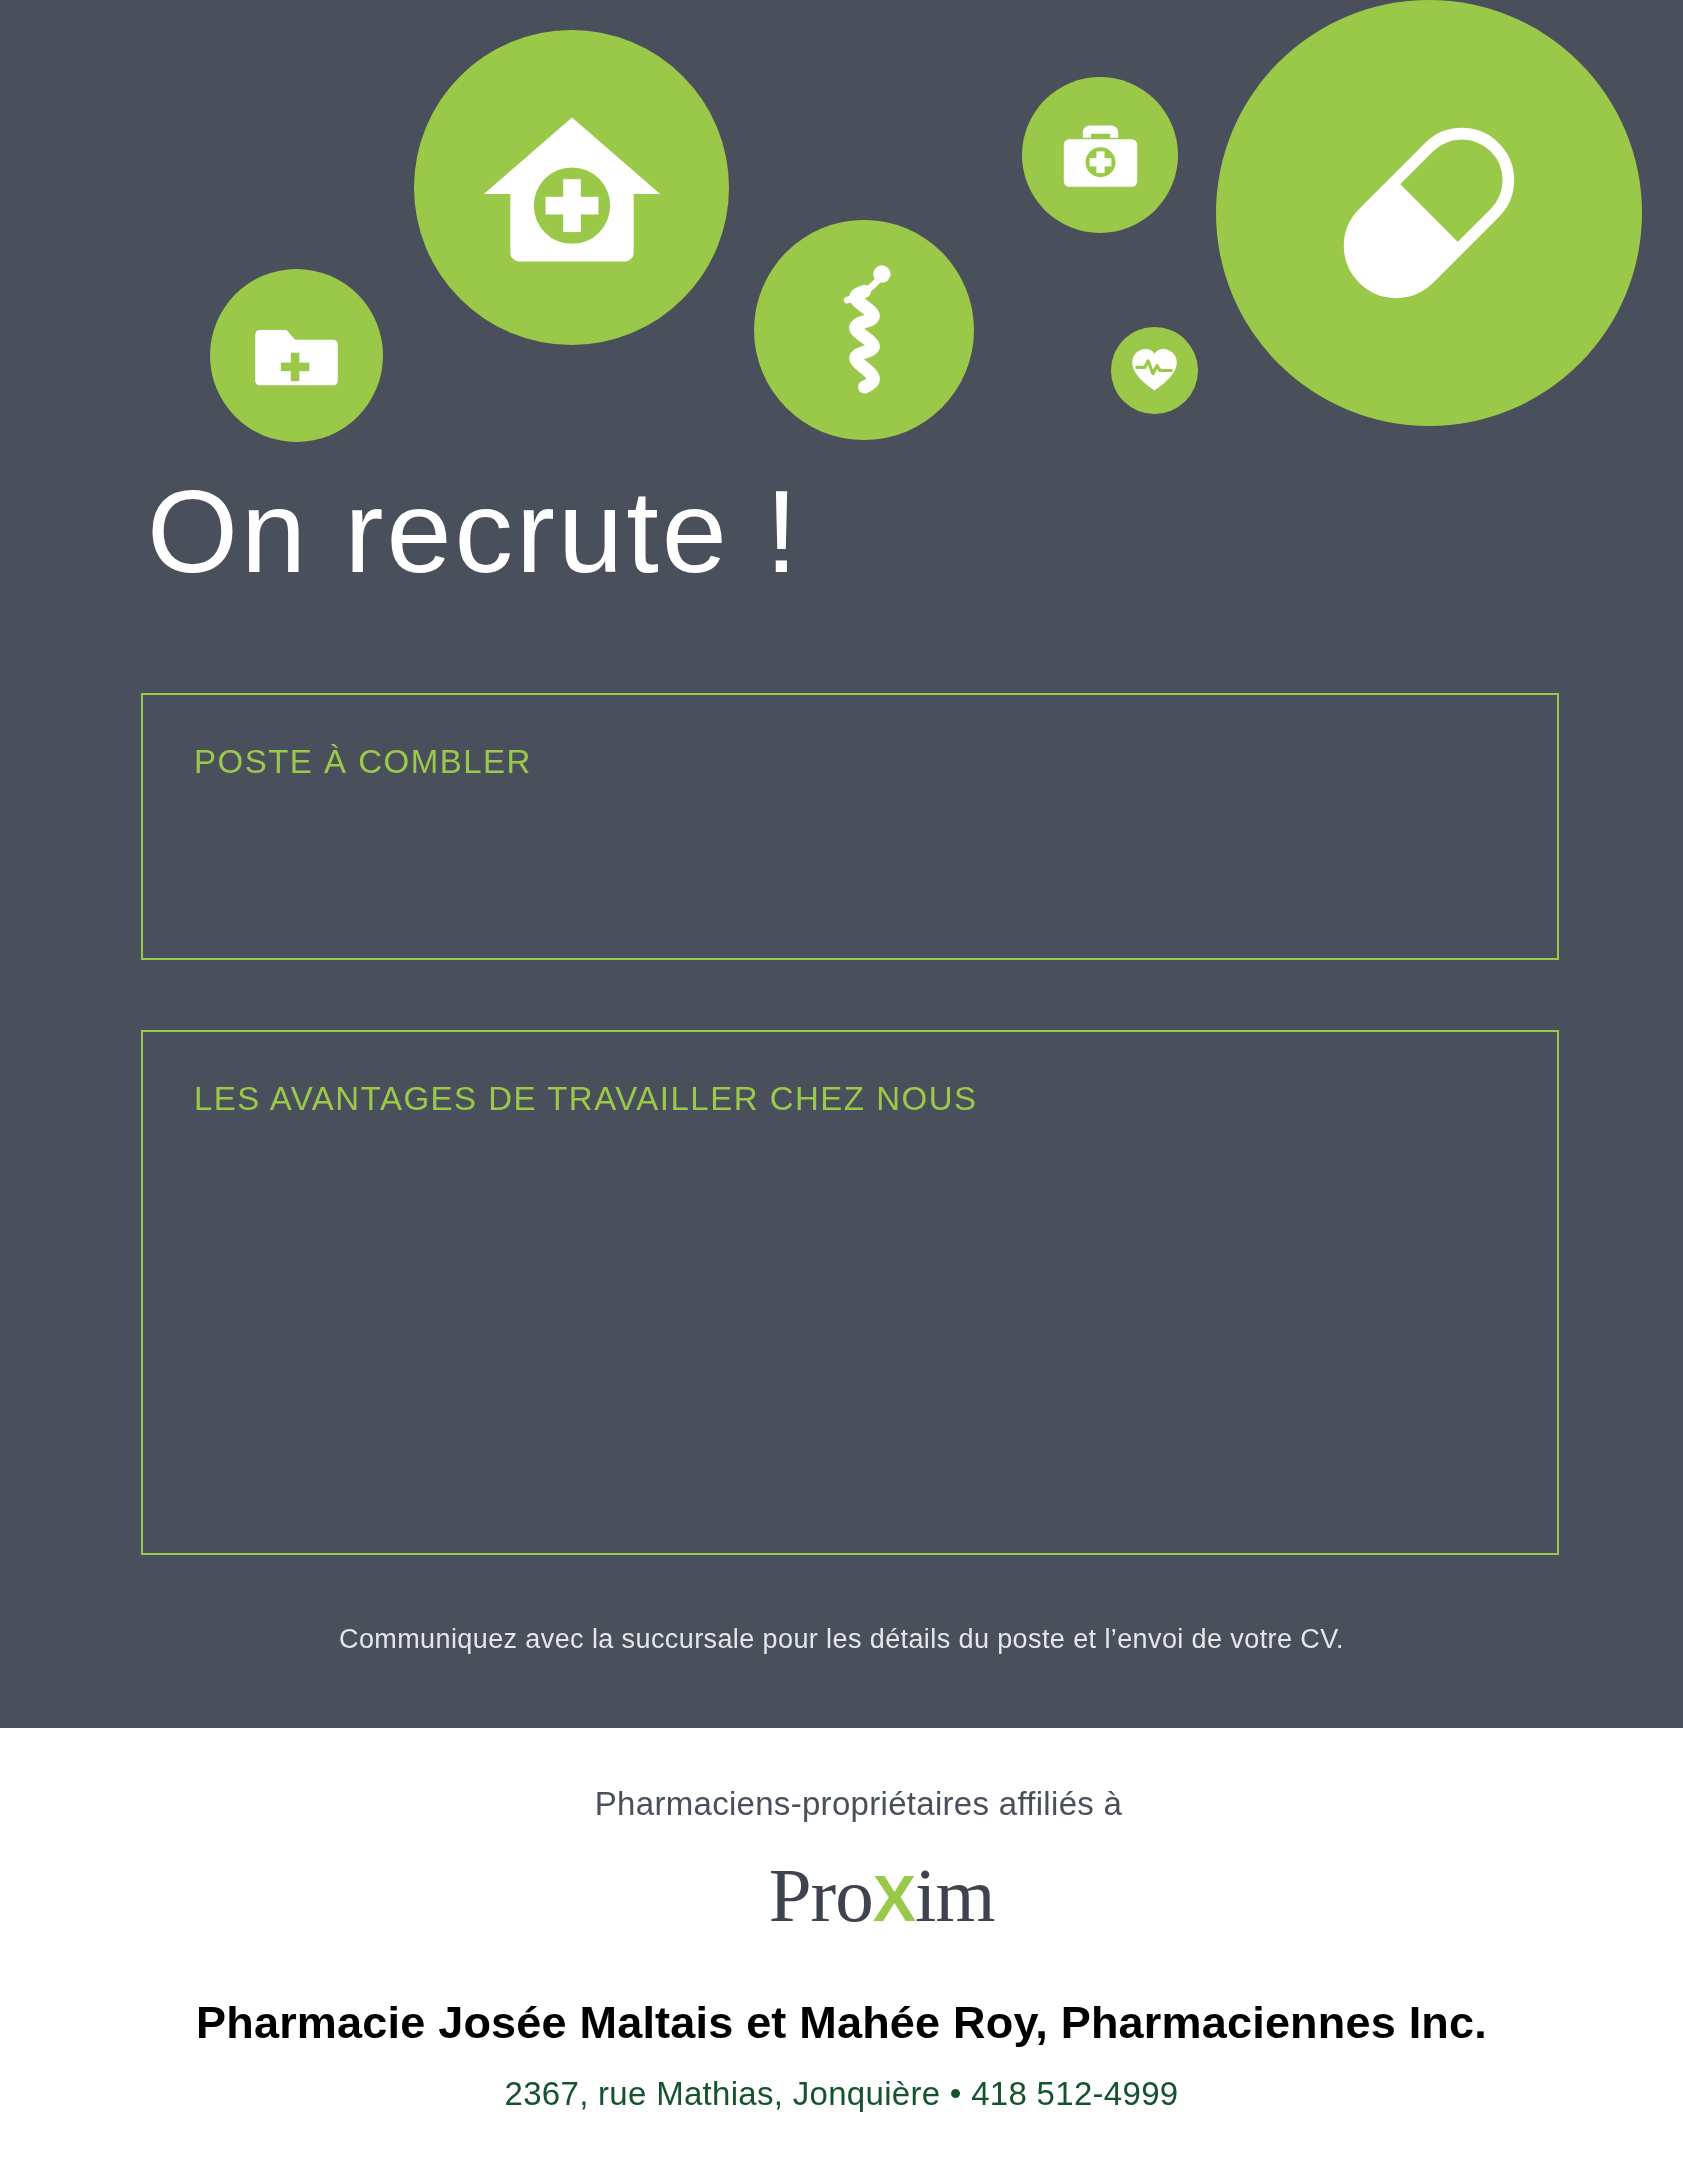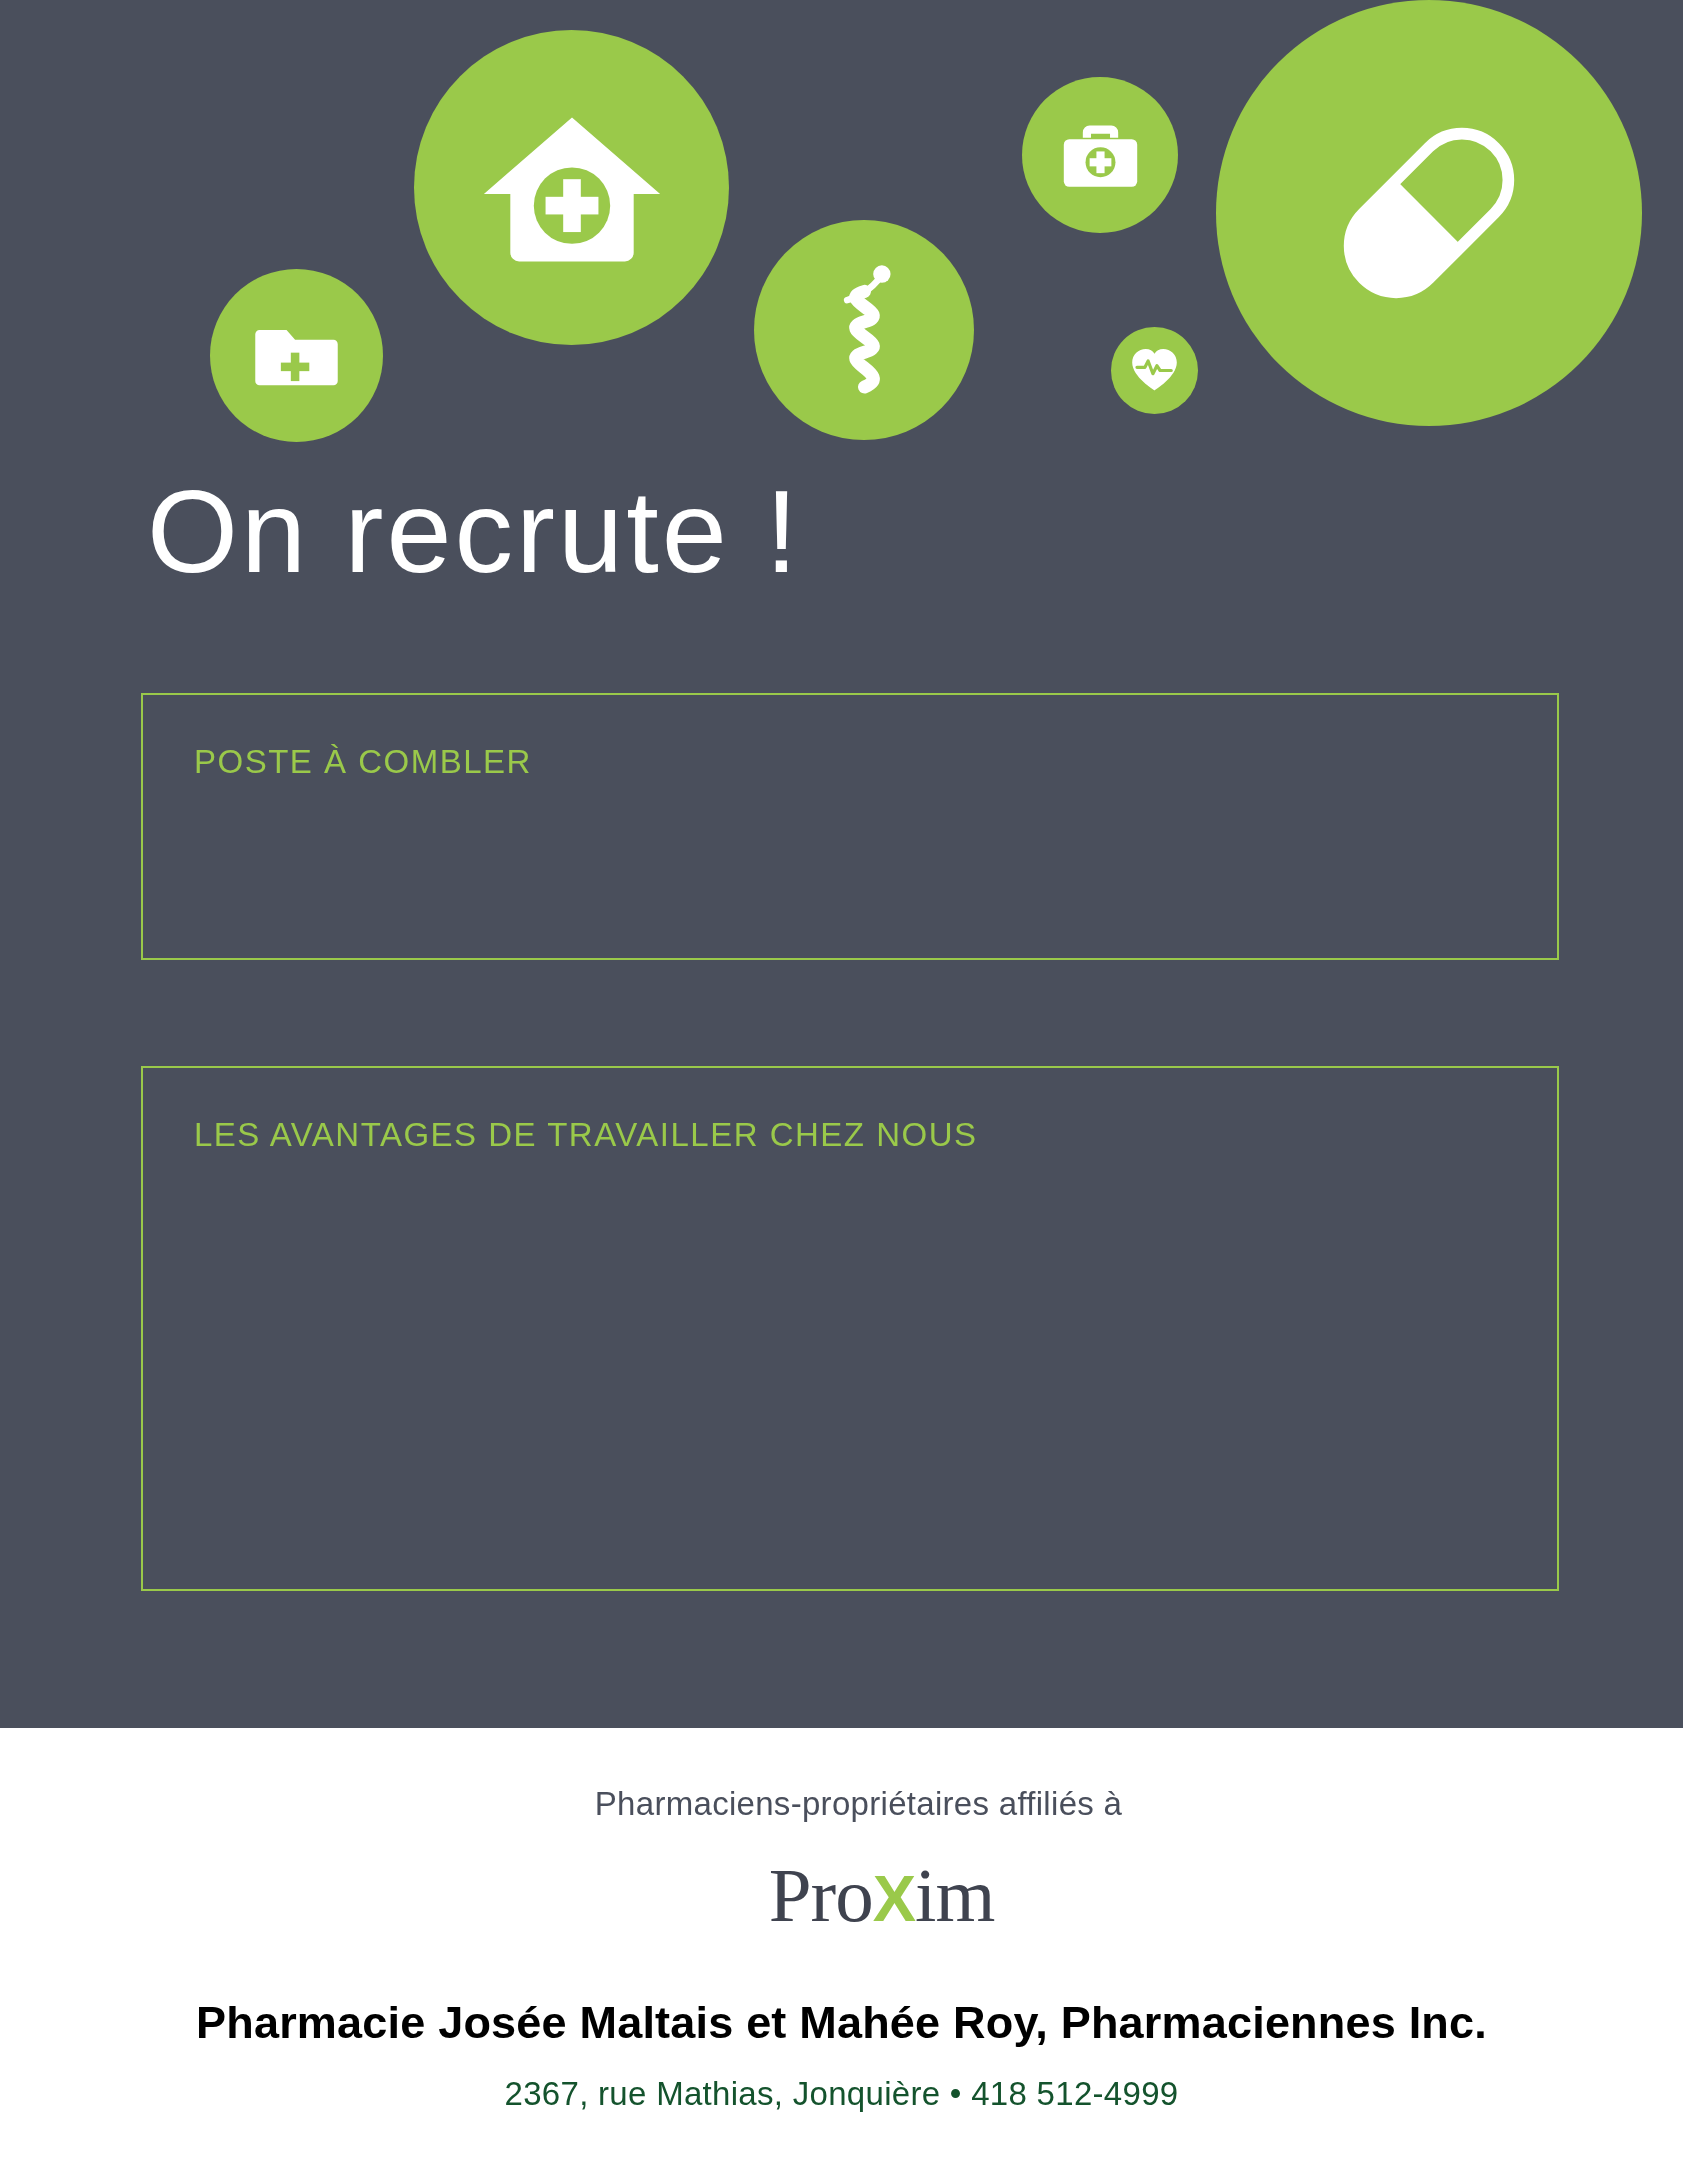--- a/index.html
+++ b/index.html
@@ -73,21 +73,21 @@
     position: absolute;
     left: 51px;
     top: 48px;
     font-size: 33px;
     font-weight: 400;
     letter-spacing: 1.5px;
     color: #9ac94a;
     white-space: nowrap;
   }
   .box-poste     { left: 141px; top: 693px;  width: 1418px; height: 267px; }
-  .box-avantages { left: 141px; top: 1066px; width: 1418px; height: 525px; }
+  .box-avantages { left: 141px; top: 1030px; width: 1418px; height: 525px; }
 
   
   .footnote {
     position: absolute;
     left: 0;
     top: 1624px;
     width: 1683px;
     text-align: center;
     font-size: 27px;
     color: #e4e6e9;
@@ -224,20 +224,21 @@
     <div class="headline">On recrute !</div>
 
     <div class="field-box box-poste">
       <div class="field-label">POSTE À COMBLER</div>
     </div>
 
     <div class="field-box box-avantages">
       <div class="field-label">LES AVANTAGES DE TRAVAILLER CHEZ NOUS</div>
     </div>
 
+    <div class="footnote">Communiquez avec la succursale pour les détails du poste et l’envoi de votre CV.</div>
   </div>
 
   <div class="footer">
     <div class="affil">Pharmaciens-propriétaires affiliés à</div>
 
     <div class="logo-wrap">
       <span class="logo">
         <span>Pro</span><span class="x-mark">X</span><span>im</span>
       </span>
     </div>

